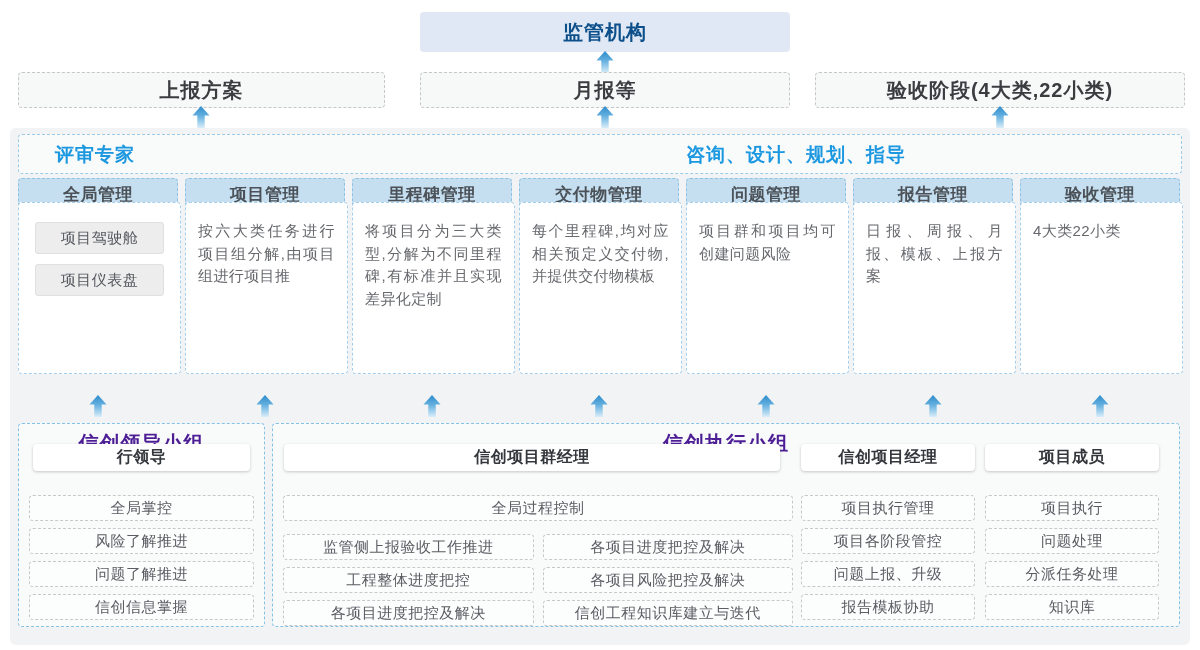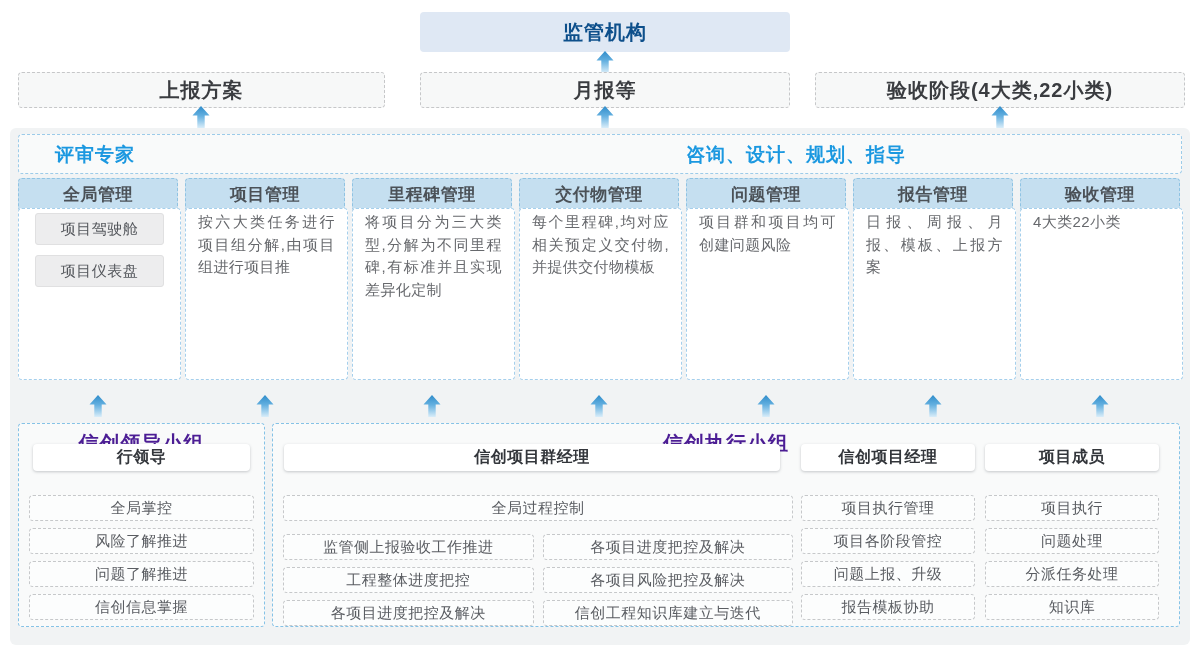--- a/index.html
+++ b/index.html
@@ -46,23 +46,23 @@
   .strip-left{left:36px;}
   .strip-right{left:667px;}
 
   
   .mod-head{
     top:178px;width:160px;height:33px;
     background:#c5dff0;border:1px dashed #8fc3e3;border-radius:4px;
     color:#4b5157;font-size:17px;font-weight:bold;letter-spacing:0.5px;
   }
   .mod-body{
-    top:208px;width:163px;height:172px;
+    top:202px;width:163px;height:172px;
     background:#ffffff;border:1px dashed #a5cfec;border-radius:4px;
-    padding:2px 12px 0;overflow:hidden;
+    padding:17px 12px 0;overflow:hidden;
   }
   .mod-body p{
     margin:0 0 10px;font-size:15px;line-height:1.5;letter-spacing:0.4px;
     color:#67696d;text-align:justify;
   }
   .cx0{left:18px}.cx1{left:185px}.cx2{left:352px}.cx3{left:519px}
   .cx4{left:686px}.cx5{left:853px}.cx6{left:1020px}
   .mini{
     height:30px;margin:0 4px 10px;background:#ededee;
     border:1px solid #e0e0e1;border-radius:3px;

